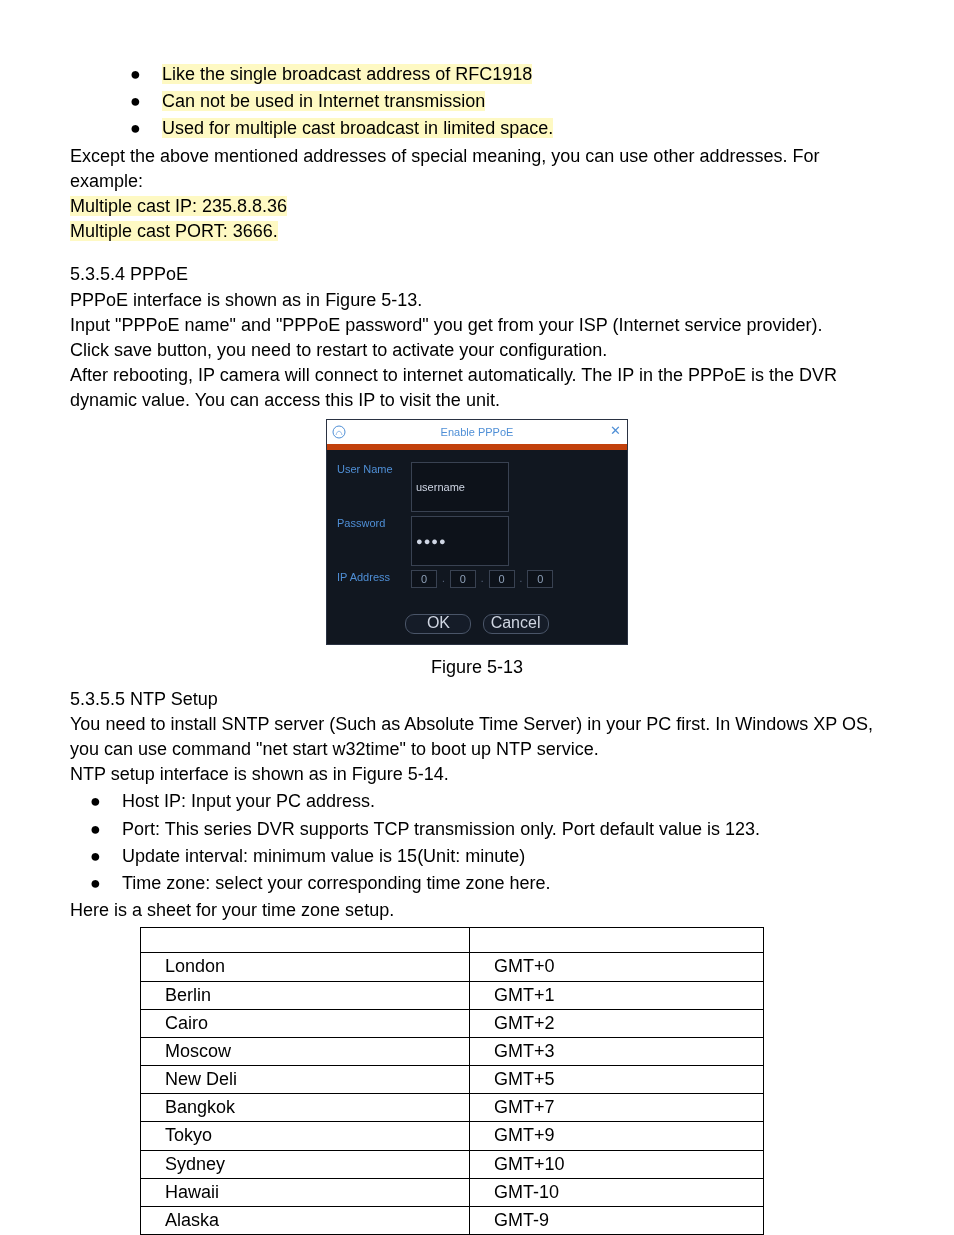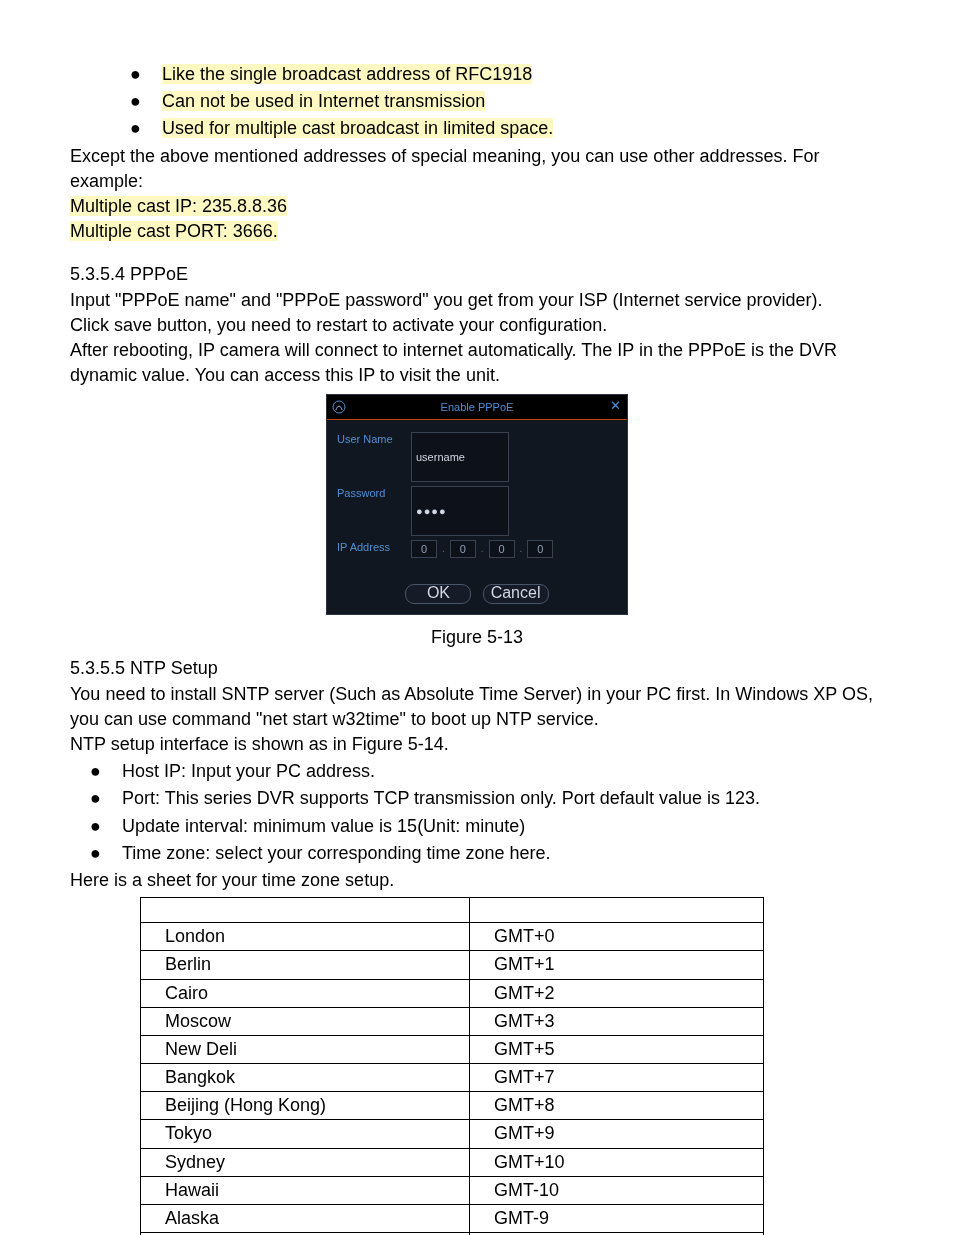--- a/index.html
+++ b/index.html
@@ -25,21 +25,21 @@
 
   
   .dialog-wrap { text-align: center; margin: 6px 0 4px 0; }
   .dialog {
     display: inline-block; width: 300px; background: #111720;
     border: 1px solid #2a3242; text-align: left; font-size: 11px;
     font-family: Arial, sans-serif;
   }
   .titlebar {
     display: flex; align-items: center; height: 24px;
-    background: #000000; border-bottom: 1px solid #c2410c;
+    background: #ffffff; border-bottom: 6px solid #c2410c;
     position: relative;
   }
   .titlebar-icon {
     width: 20px; height: 20px; margin-left: 2px;
     display: flex; align-items: center; justify-content: center;
   }
   .titlebar-title {
     position: absolute; left: 0; right: 0; text-align: center;
     color: #4f8fd6; font-size: 11px;
   }
@@ -90,20 +90,21 @@
     <li><span class="hl">Like the single broadcast address of RFC1918</span></li>
     <li><span class="hl">Can not be used in Internet transmission</span></li>
     <li><span class="hl">Used for multiple cast broadcast in limited space.</span></li>
   </ul>
 
   <p class="para">Except the above mentioned addresses of special meaning, you can use other addresses. For example:</p>
   <p class="para"><span class="hl">Multiple cast IP: 235.8.8.36</span></p>
   <p class="para"><span class="hl">Multiple cast PORT: 3666.</span></p>
 
   <p class="para" style="margin-top:18px;">5.3.5.4  PPPoE</p>
+  <p class="para">PPPoE interface is shown as in Figure 5-13.</p>
   <p class="para">Input "PPPoE name" and "PPPoE password" you get from your ISP (Internet service provider).</p>
   <p class="para">Click save button, you need to restart to activate your configuration.</p>
   <p class="para">After rebooting, IP camera will connect to internet automatically. The IP in the PPPoE is the DVR dynamic value. You can access this IP to visit the unit.</p>
 
   <div class="dialog-wrap">
     <div class="dialog">
       <div class="titlebar">
         <span class="titlebar-icon">
           <svg width="16" height="16" viewBox="0 0 16 16">
             <circle cx="8" cy="8" r="6" fill="none" stroke="#4f8fd6" stroke-width="1"></circle>
@@ -181,24 +182,20 @@
         </tr>
         <tr>
           <td style="width: 280px;">New Deli</td>
           <td>GMT+5</td>
         </tr>
         <tr>
           <td style="width: 280px;">Bangkok</td>
           <td>GMT+7</td>
         </tr>
         <tr>
-          <td style="width: 280px;">Beijing (Hong Kong)</td>
-          <td>GMT+8</td>
-        </tr>
-        <tr>
           <td style="width: 280px;">Tokyo</td>
           <td>GMT+9</td>
         </tr>
         <tr>
           <td style="width: 280px;">Sydney</td>
           <td>GMT+10</td>
         </tr>
         <tr>
           <td style="width: 280px;">Hawaii</td>
           <td>GMT-10</td>

